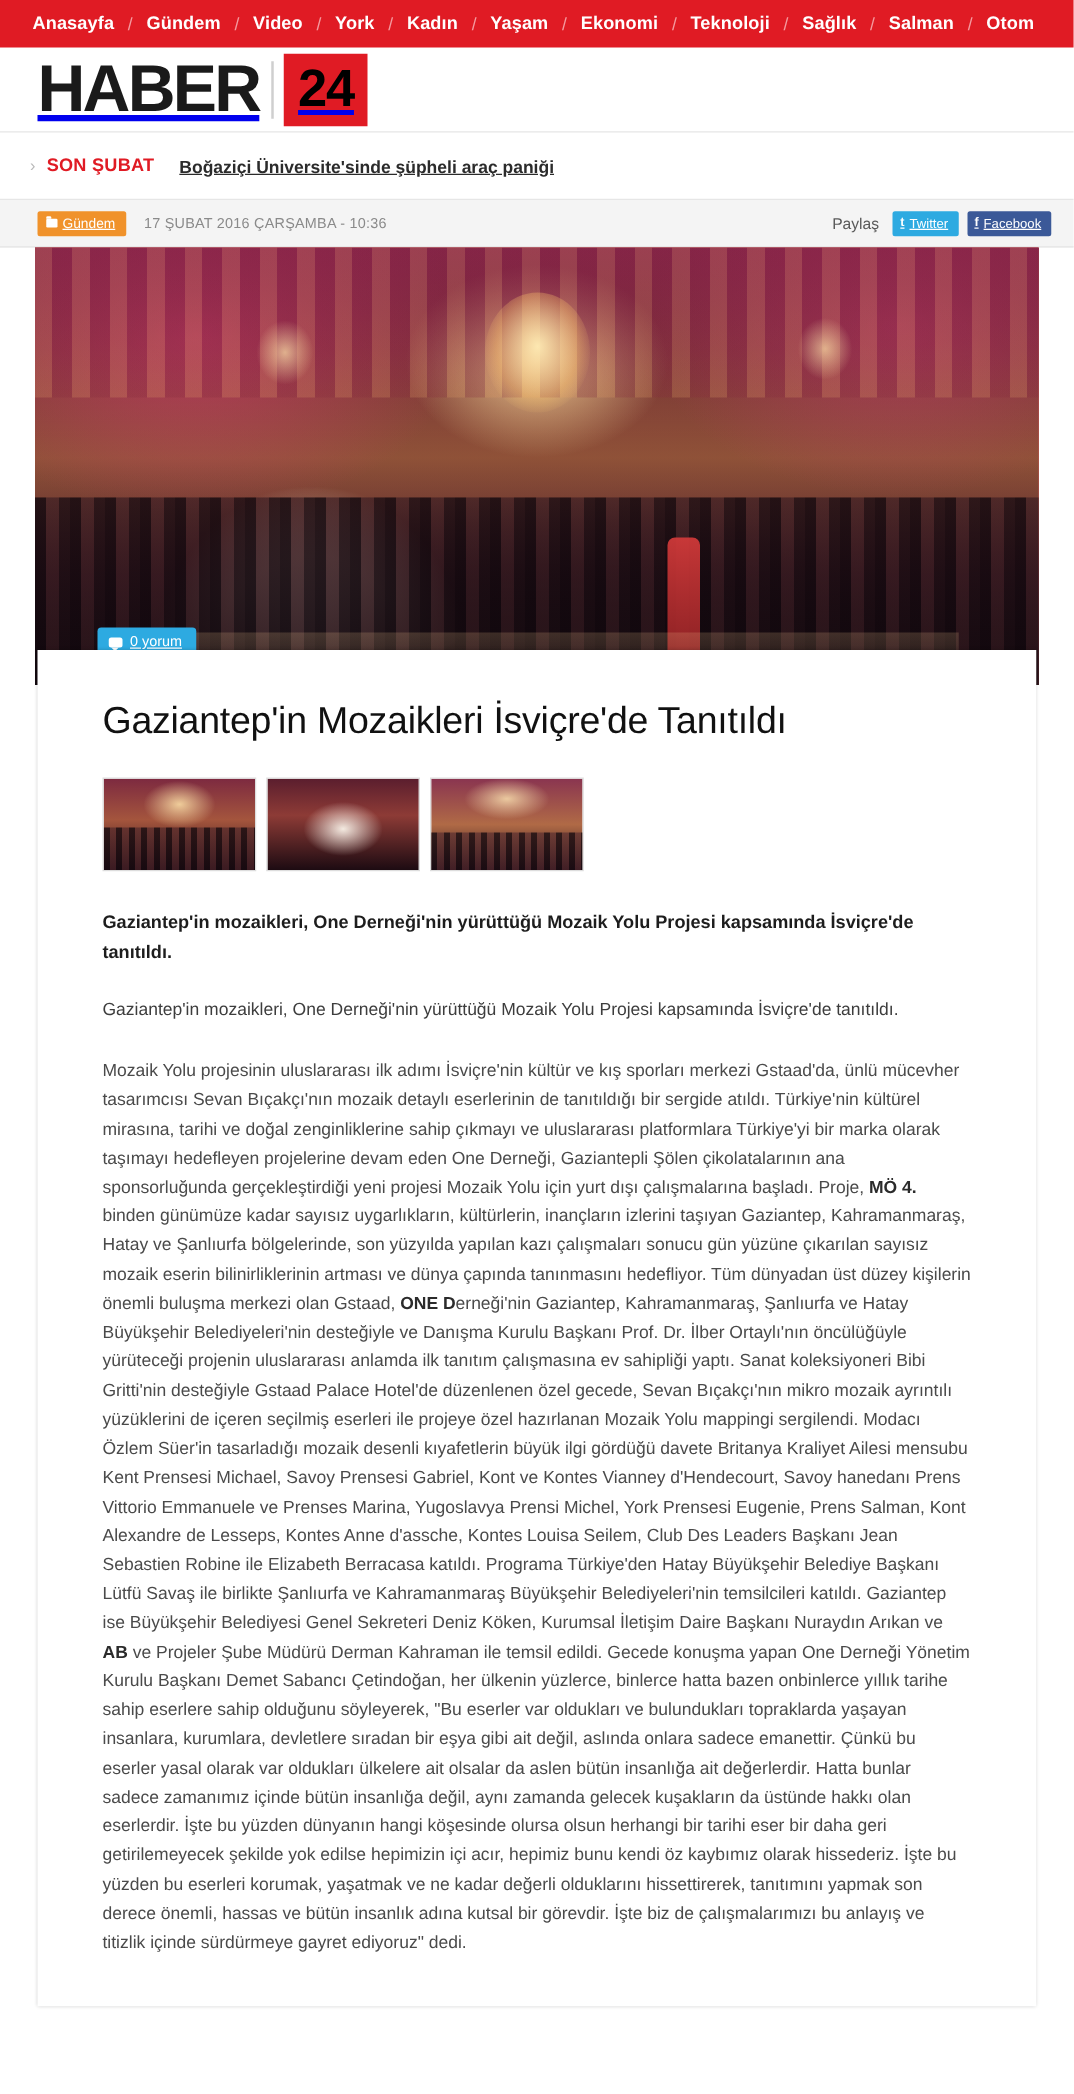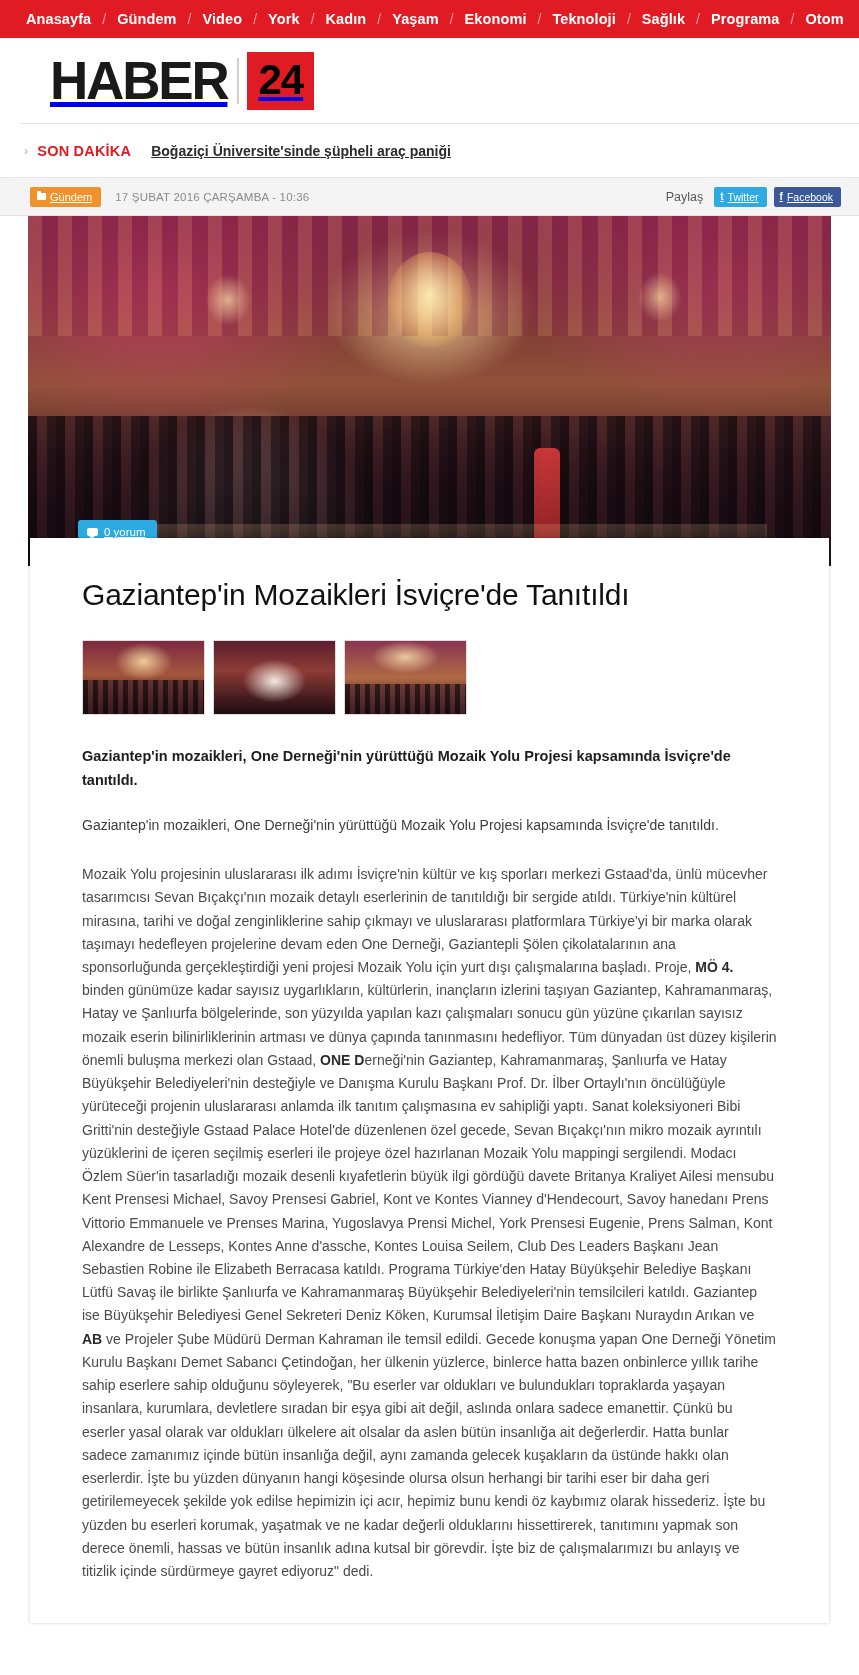--- a/index.html
+++ b/index.html
@@ -32,26 +32,25 @@
   }
   .topnav .navsep {
     color: #f49a9f;
     font-size: 14px;
     padding: 0 9px;
     font-weight: normal;
   }
 
   
   .logobar {
-    height: 86px;
+    height: 68px;
     border-bottom: 1px solid #e6e6e6;
     display: flex;
     align-items: center;
     padding-left: 30px;
-    margin-left: 20px;
   }
   .logo-wrap { display: flex; align-items: center; }
   .logo-haber {
     font-size: 53px;
     font-weight: bold;
     letter-spacing: -2.2px;
     color: #1a1a1a;
     font-family: "Liberation Sans", sans-serif;
     line-height: 1;
   }
@@ -325,36 +324,36 @@
   <a class="navitem" href="#">Kadın</a>
   <span class="navsep">/</span>
   <a class="navitem" href="#">Yaşam</a>
   <span class="navsep">/</span>
   <a class="navitem" href="#">Ekonomi</a>
   <span class="navsep">/</span>
   <a class="navitem" href="#">Teknoloji</a>
   <span class="navsep">/</span>
   <a class="navitem" href="#">Sağlık</a>
   <span class="navsep">/</span>
-  <a class="navitem" href="#">Programa</a>
+  <a class="navitem" href="#">Salman</a>
   <span class="navsep">/</span>
   <a class="navitem" href="#">Otom</a>
 </div>
 
 <div class="logobar">
   <a class="logo-wrap" href="#">
     <span class="logo-haber">HABER</span>
     <span class="logo-bar-sep"></span>
     <span class="logo-24">24</span>
   </a>
 </div>
 
 <div class="breaking">
   <span class="chev">›</span>
-  <span class="label">SON DAKİKA</span>
+  <span class="label">SON ŞUBAT</span>
   <a class="headline" href="#">Boğaziçi Üniversite'sinde şüpheli araç paniği</a>
 </div>
 
 <div class="metabar">
   <a class="cat-badge" href="#">
     <span class="folder"></span>
     <span>Gündem</span>
   </a>
   <span class="meta-date">17 ŞUBAT 2016 ÇARŞAMBA - 10:36</span>
   <div class="share-wrap">

